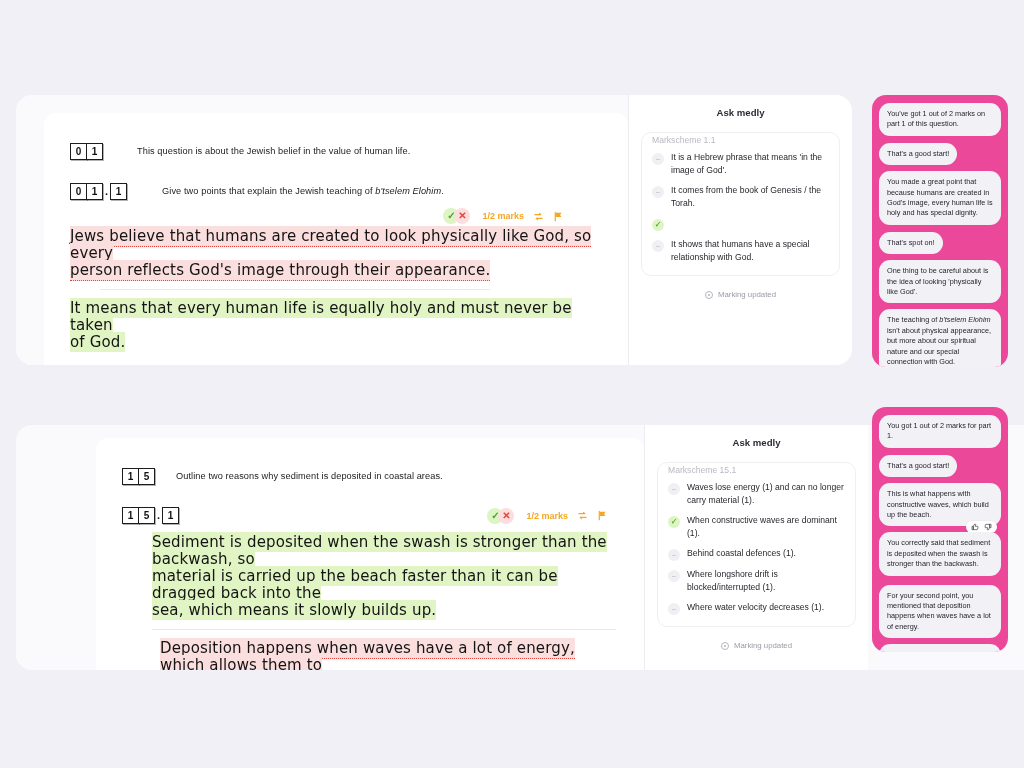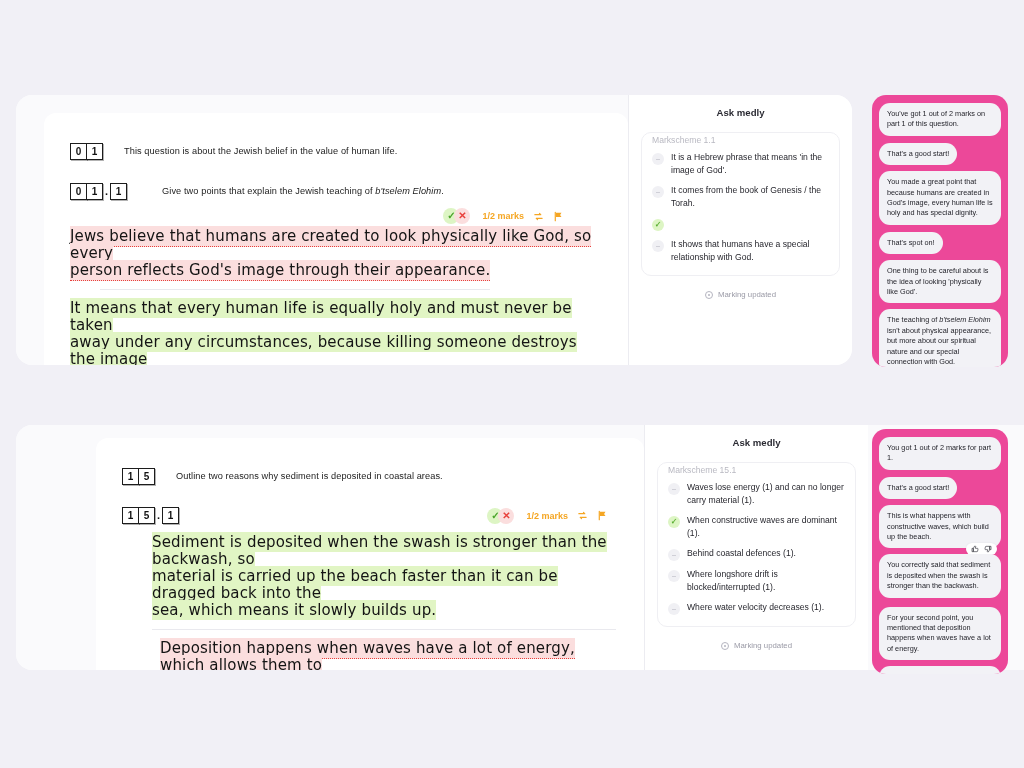--- a/index.html
+++ b/index.html
@@ -29,21 +29,21 @@
   
   .chat-panel {
     position: absolute;
     background: #ec4899;
     border-radius: 14px;
     overflow: hidden;
     padding: 8px 7px 0 7px;
     box-sizing: border-box;
   }
   #chat-1 { left: 872px; top: 95px; width: 136px; height: 272px; }
-  #chat-2 { left: 872px; top: 429px; width: 136px; height: 245px; }
+  #chat-2 { left: 872px; top: 407px; width: 136px; height: 245px; }
 
   
   .paper-wrap {
     position: relative;
     background: #fafafc;
     box-sizing: border-box;
   }
   #paper-wrap-1 { width: 612px; padding: 18px 0 0 28px; }
   #paper-wrap-2 { width: 628px; padding: 13px 0 0 80px; }
 
@@ -240,21 +240,21 @@
 <div class="card" id="card-1">
 
   <div class="paper-wrap" id="paper-wrap-1">
     <div class="paper" id="paper-1">
 
       <div class="qrow" style="margin-bottom:23px;">
         <span class="qnum">
           <span class="numbox">0</span>
           <span class="numbox">1</span>
         </span>
-        <span class="qtext" style="margin-left:22px;">This question is about the Jewish belief in the value of human life.</span>
+        <span class="qtext" style="margin-left:35px;">This question is about the Jewish belief in the value of human life.</span>
       </div>
 
       <div class="qrow">
         <span class="qnum">
           <span class="numbox">0</span>
           <span class="numbox">1</span>
           <span class="dot-sep">.</span>
           <span class="numbox">1</span>
         </span>
         <span class="qtext" style="margin-left:36px;">
@@ -284,21 +284,20 @@
 
       <div class="answer ans-block" style="margin-top:4px;">
         <div><span class="hl hl-red">Jews believe that humans are created to look physically like God, so every</span></div>
         <div><span class="hl hl-red">person reflects God's image through their appearance.</span></div>
       </div>
 
       <div class="ans-sep" style="margin-left:30px;margin-right:110px;"></div>
 
       <div class="answer">
         <div><span class="hl hl-green">It means that every human life is equally holy and must never be taken</span></div>
-        <div><span class="hl hl-green">away under any circumstances, because killing someone destroys the image</span></div>
         <div><span class="hl hl-green">of God.</span></div>
       </div>
 
     </div>
   </div>
 
   <div class="medly" id="medly-1">
     <div class="medly-title">Ask medly</div>
     <div class="ms-box">
       <div class="ms-label">Markscheme 1.1</div>

